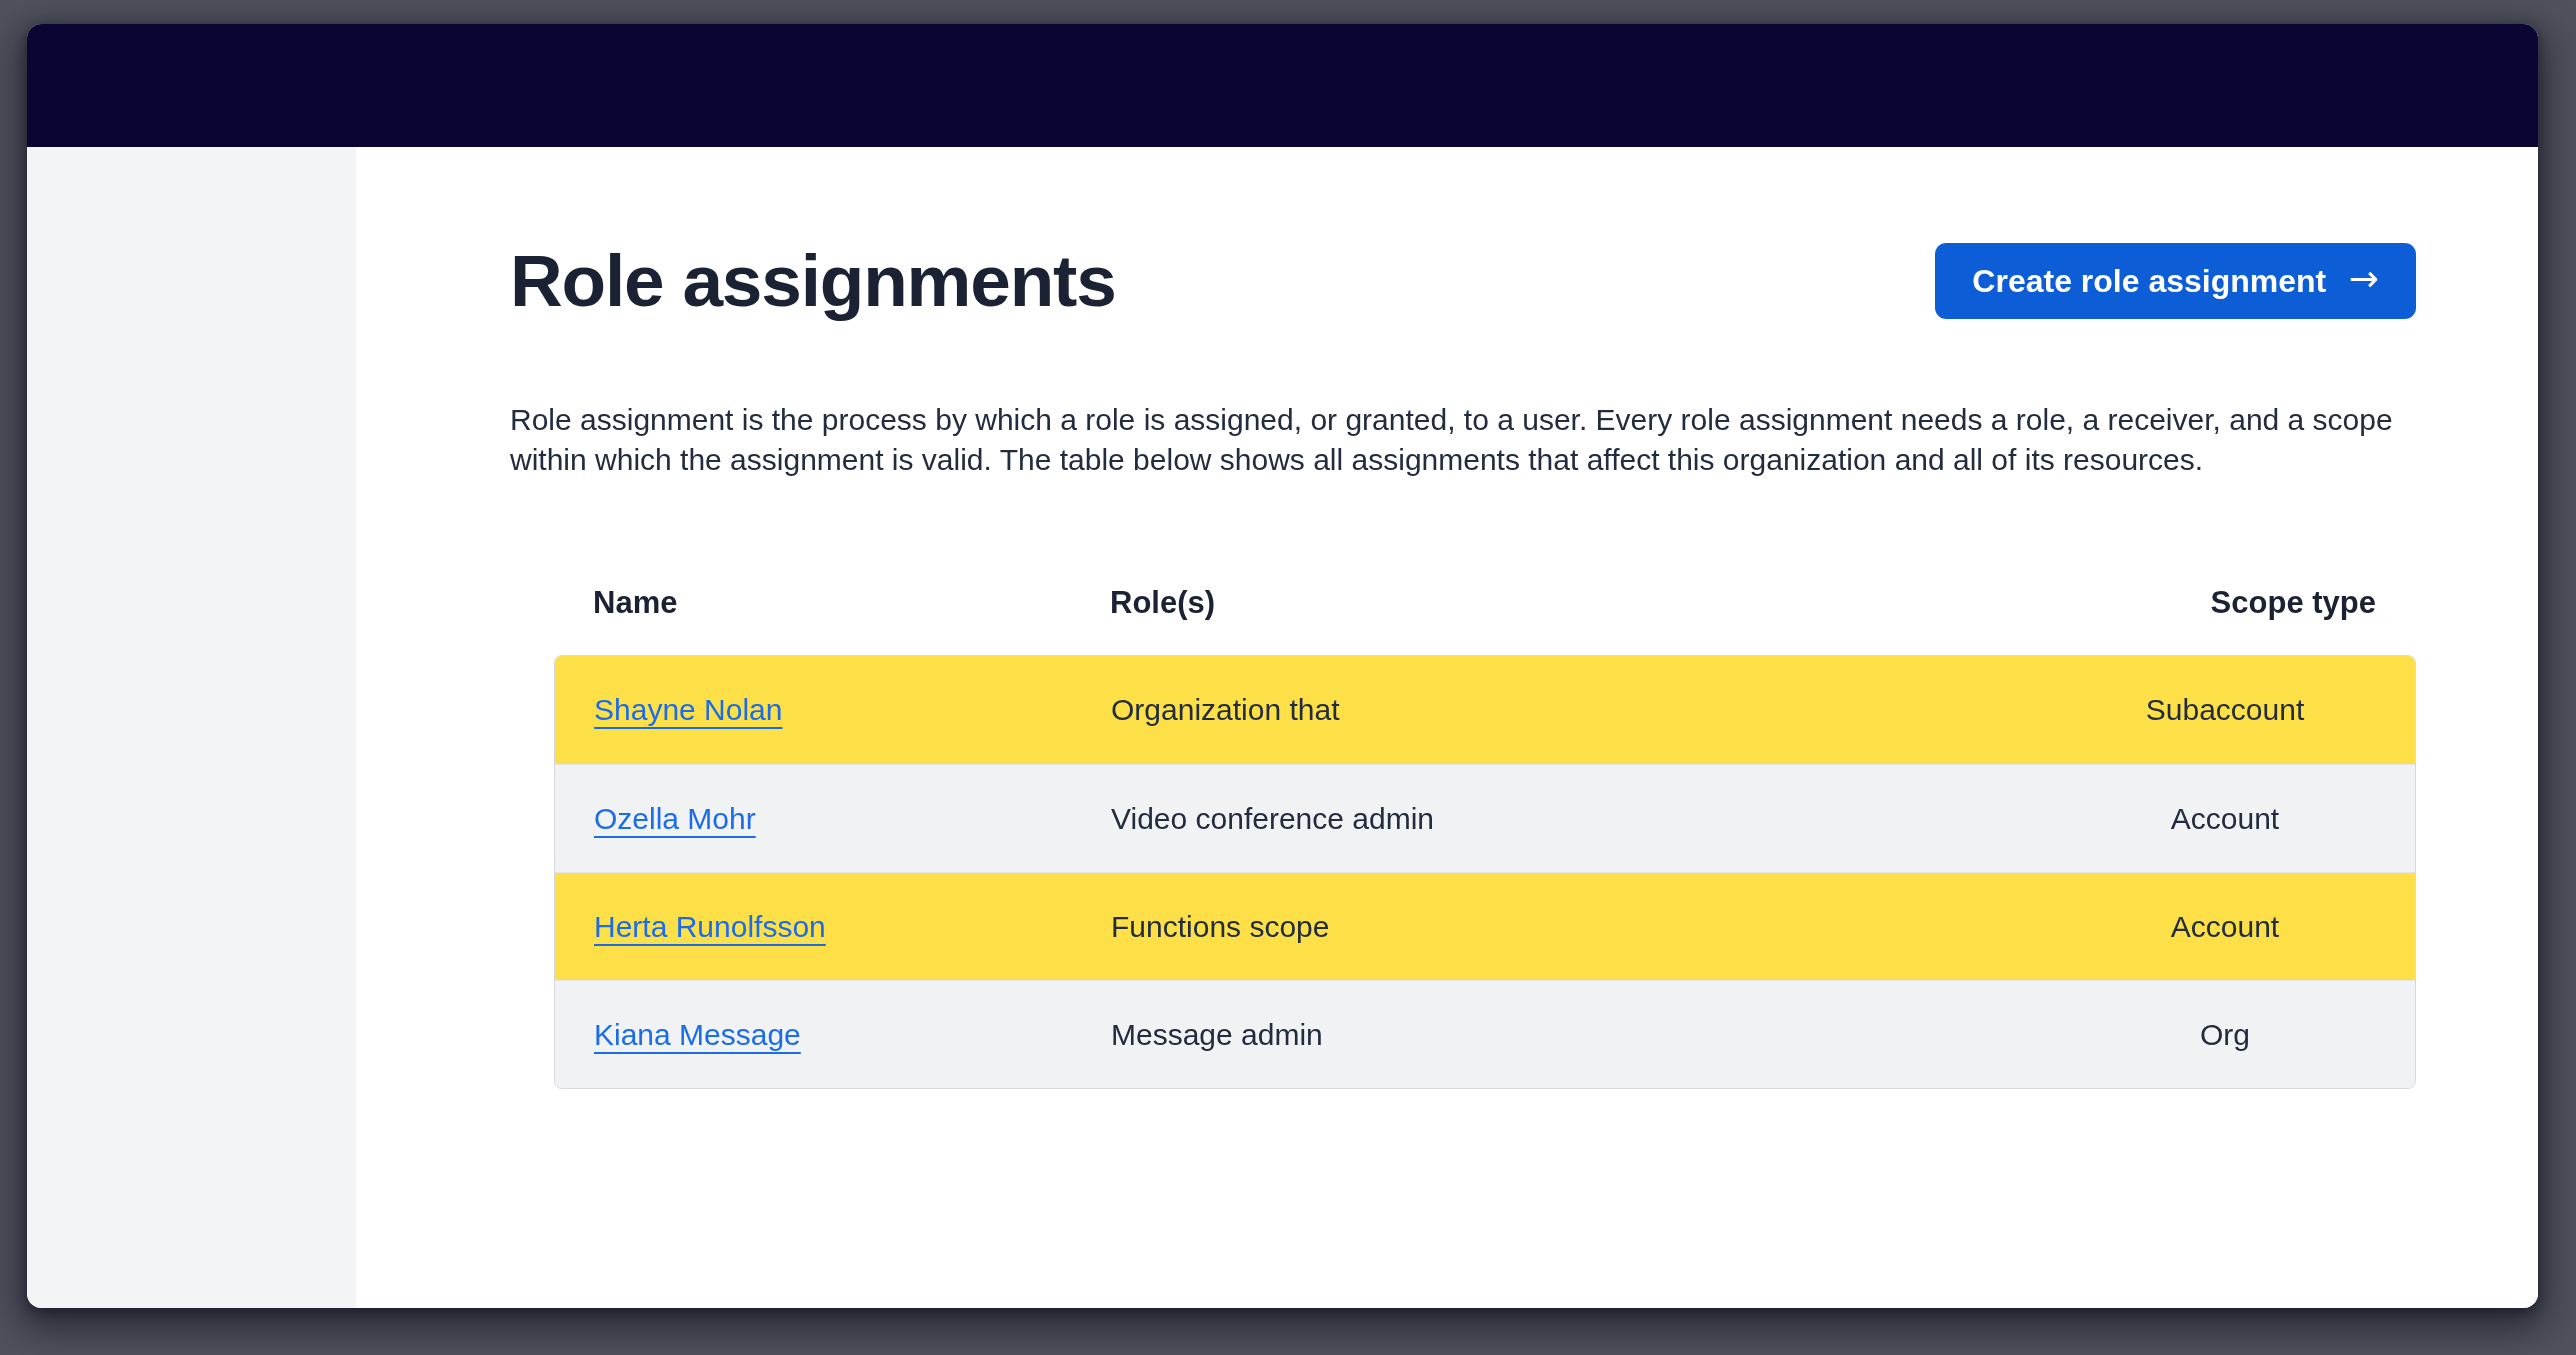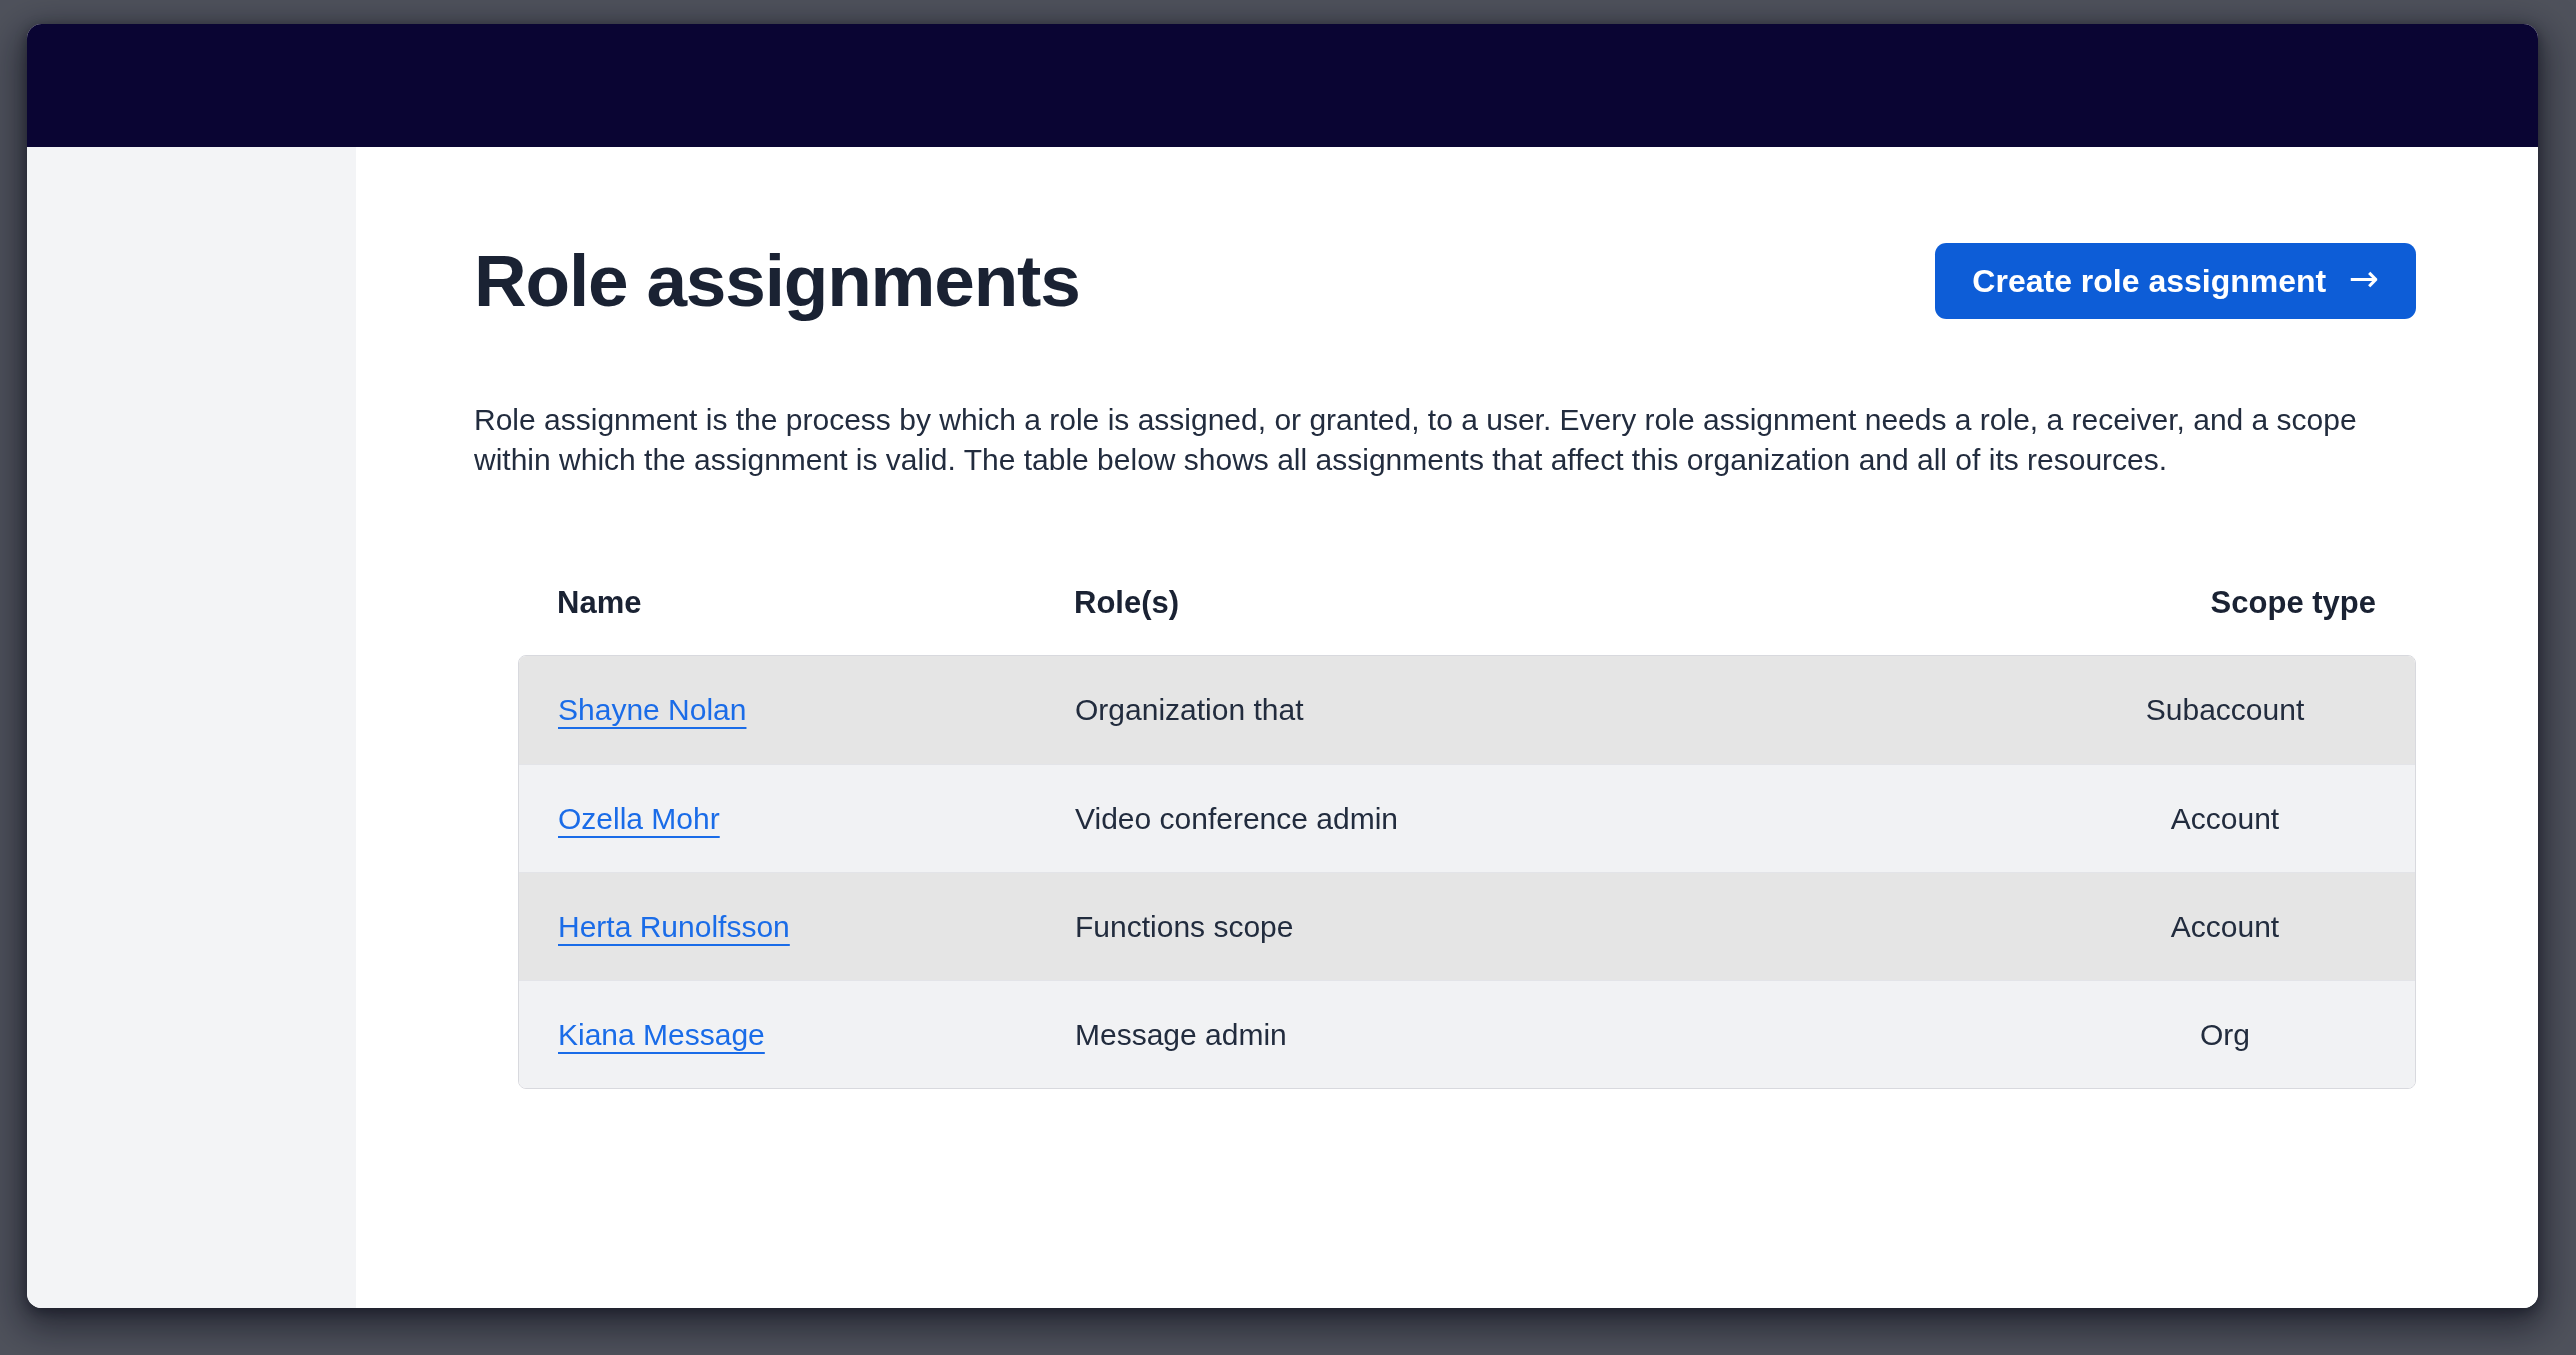--- a/index.html
+++ b/index.html
@@ -18,20 +18,21 @@
     overflow:hidden;
     box-shadow: 0 13px 37px 6.5px rgba(8,10,22,0.55), 0 3.2px 11.3px rgba(8,10,22,0.4);
   }
   .topbar {
     height:123px;
     background: var(--header-bg, #0a0533);
   }
   .body-row {
     display:flex;
     height:1161px;
+    gap:36px;
   }
   .sidebar {
     width:329px;
     background: var(--sidebar-bg, #f3f4f6);
     flex:none;
   }
   .main {
     flex:1;
     background:#ffffff;
     padding:0 122px 0 118px;
@@ -97,21 +98,21 @@
     overflow:hidden;
     background:#fff;
   }
   .trow {
     display:grid;
     grid-template-columns:556px 1fr 340px;
     height:108px;
     align-items:center;
     font-size:30px;
     color: var(--text-body, #222c3e);
-    background:#e5e5e5;
+    background:#fde047;
   }
   .trow:nth-child(even) { background: var(--zebra-row-bg, #f1f2f4); }
   .trow + .trow { border-top:0.8px solid #e3e4e8; }
   .cell-name { padding-left:39px; }
   .cell-scope { padding-right:40px; text-align:center; }
   .name-link {
     color: var(--link, #1a6ce8);
     text-decoration:underline;
     text-decoration-thickness:2.4px;
     text-underline-offset:6.5px;

